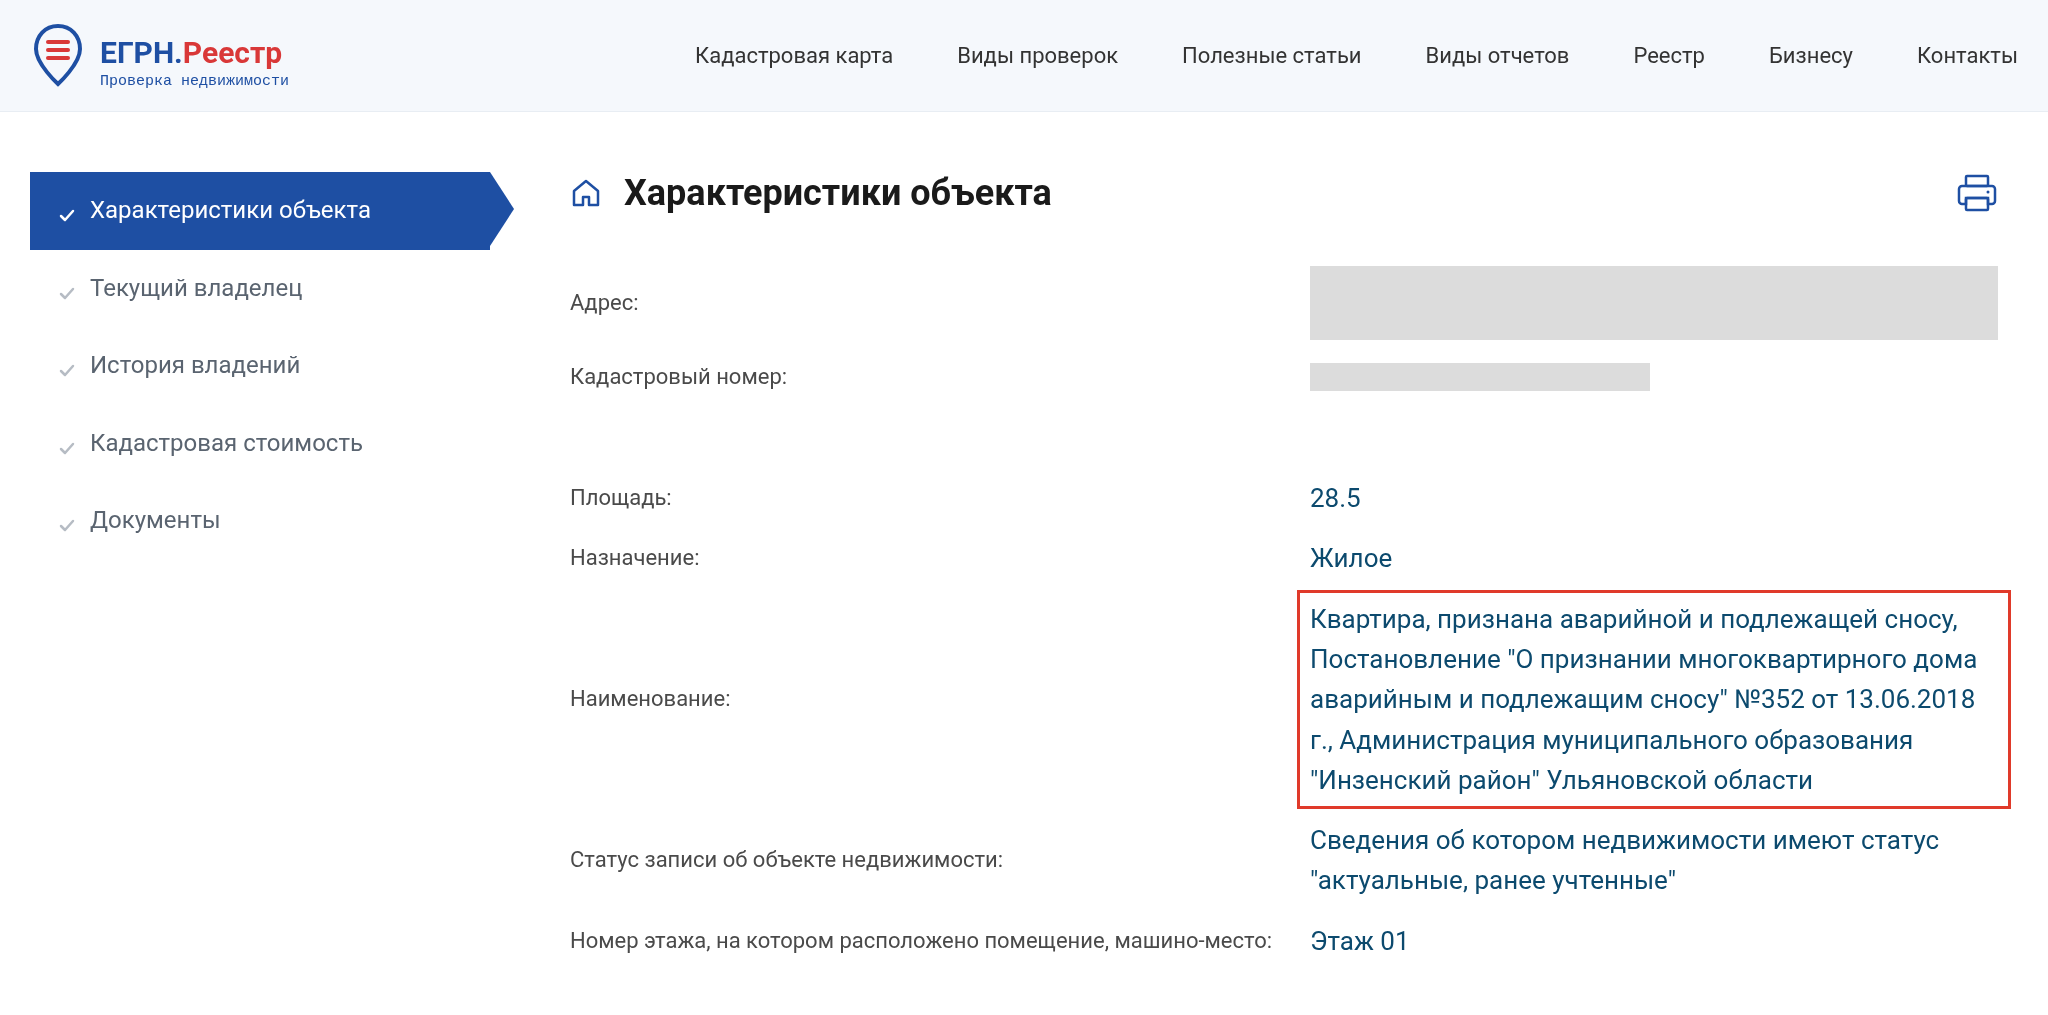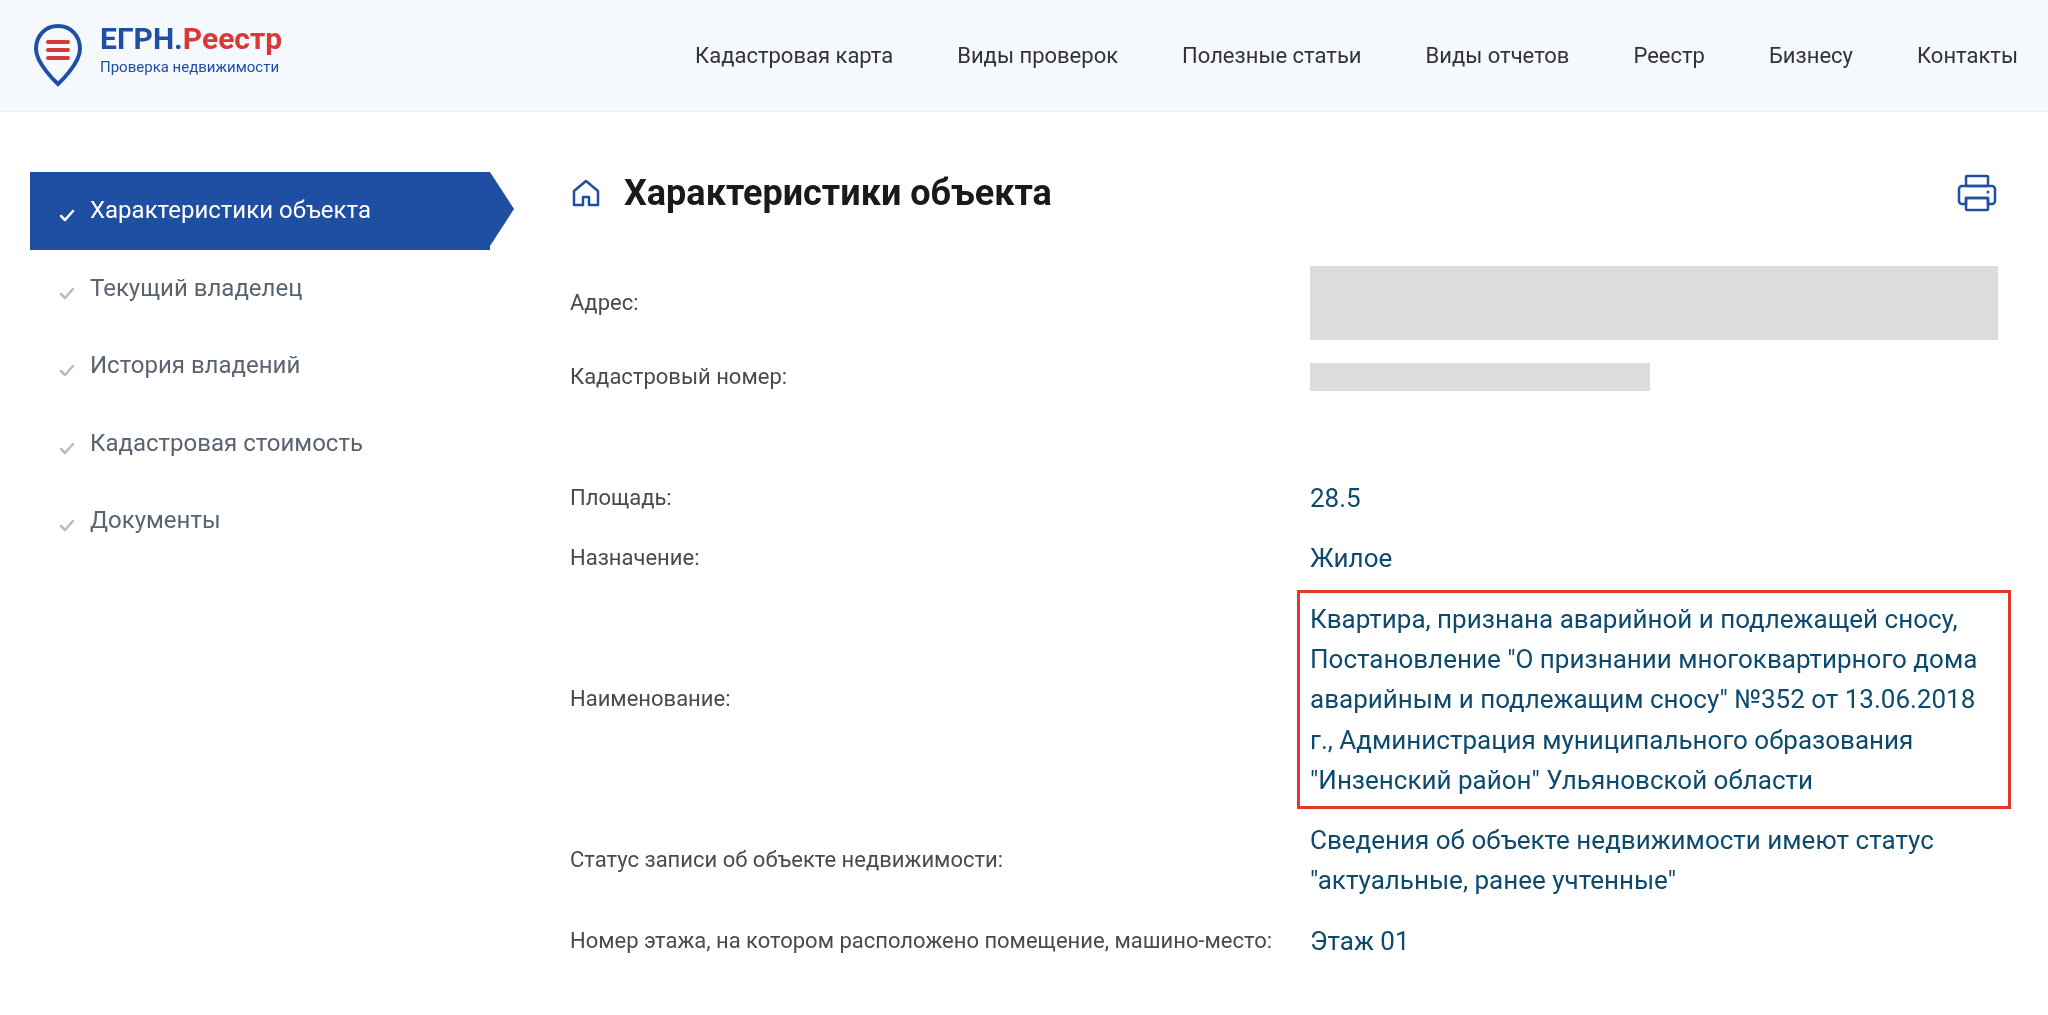--- a/index.html
+++ b/index.html
@@ -11,21 +11,21 @@
     .header {
       background: #f5f8fc;
       border-bottom: 1px solid #e8edf3;
       display: flex;
       align-items: center;
       padding: 0 30px;
       height: 112px;
     }
     .logo-block {
       display: flex;
-      align-items: flex-start;
+      align-items: flex-end;
       gap: 14px;
     }
     .logo-icon {
       width: 56px;
       height: 68px;
       flex-shrink: 0;
     }
     .logo-text {
       display: flex;
       flex-direction: column;
@@ -34,20 +34,21 @@
       font-size: 30px;
       font-weight: 700;
       line-height: 1.15;
     }
     .logo-title .blue { color: #1e4fa3; }
     .logo-title .red { color: #d93838; }
     .logo-sub {
       color: #1e4fa3;
       font-size: 15px;
       margin-top: 2px;
+      font-family: Liberation Mono, monospace;
     }
     .nav {
       margin-left: auto;
       display: flex;
       gap: 64px;
     }
     .nav-item {
       color: #333;
       font-size: 22px;
       text-decoration: none;
@@ -263,20 +264,20 @@
     <div class="field-row">
       <div class="field-label">Назначение:</div>
       <div class="field-value">Жилое</div>
     </div>
     <div class="field-row">
       <div class="field-label">Наименование:</div>
       <div class="field-value highlighted">Квартира, признана аварийной и подлежащей сносу, Постановление "О признании многоквартирного дома аварийным и подлежащим сносу" №352 от 13.06.2018 г., Администрация муниципального образования "Инзенский район" Ульяновской области</div>
     </div>
     <div class="field-row" style="">
       <div class="field-label">Статус записи об объекте недвижимости:</div>
-      <div class="field-value">Сведения об объекте недвижимости имеют статус "актуальные, ранее учтенные"</div>
+      <div class="field-value">Сведения об котором недвижимости имеют статус "актуальные, ранее учтенные"</div>
     </div>
     <div class="field-row">
       <div class="field-label">Номер этажа, на котором расположено помещение, машино-место:</div>
       <div class="field-value">Этаж 01</div>
     </div>
   </div>
 </div>
 
 </body></html>

